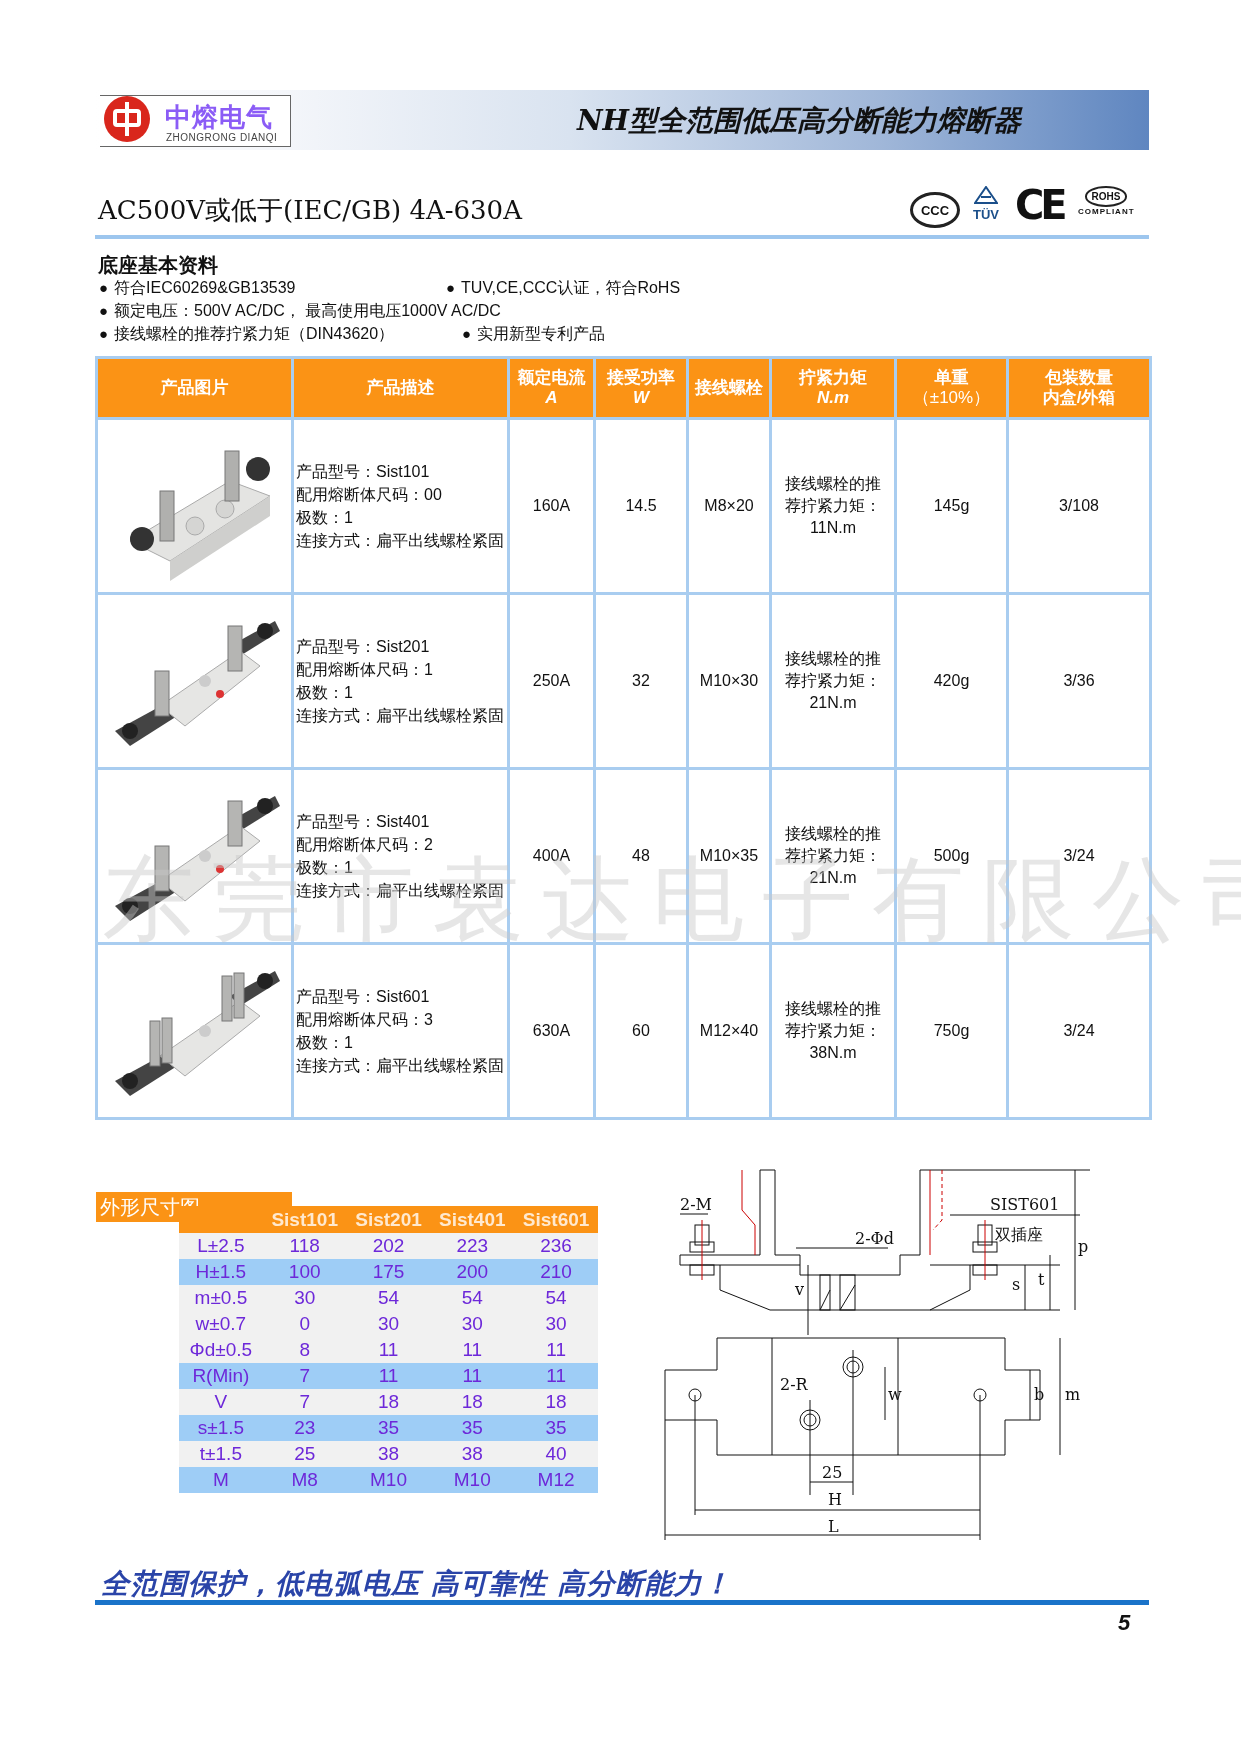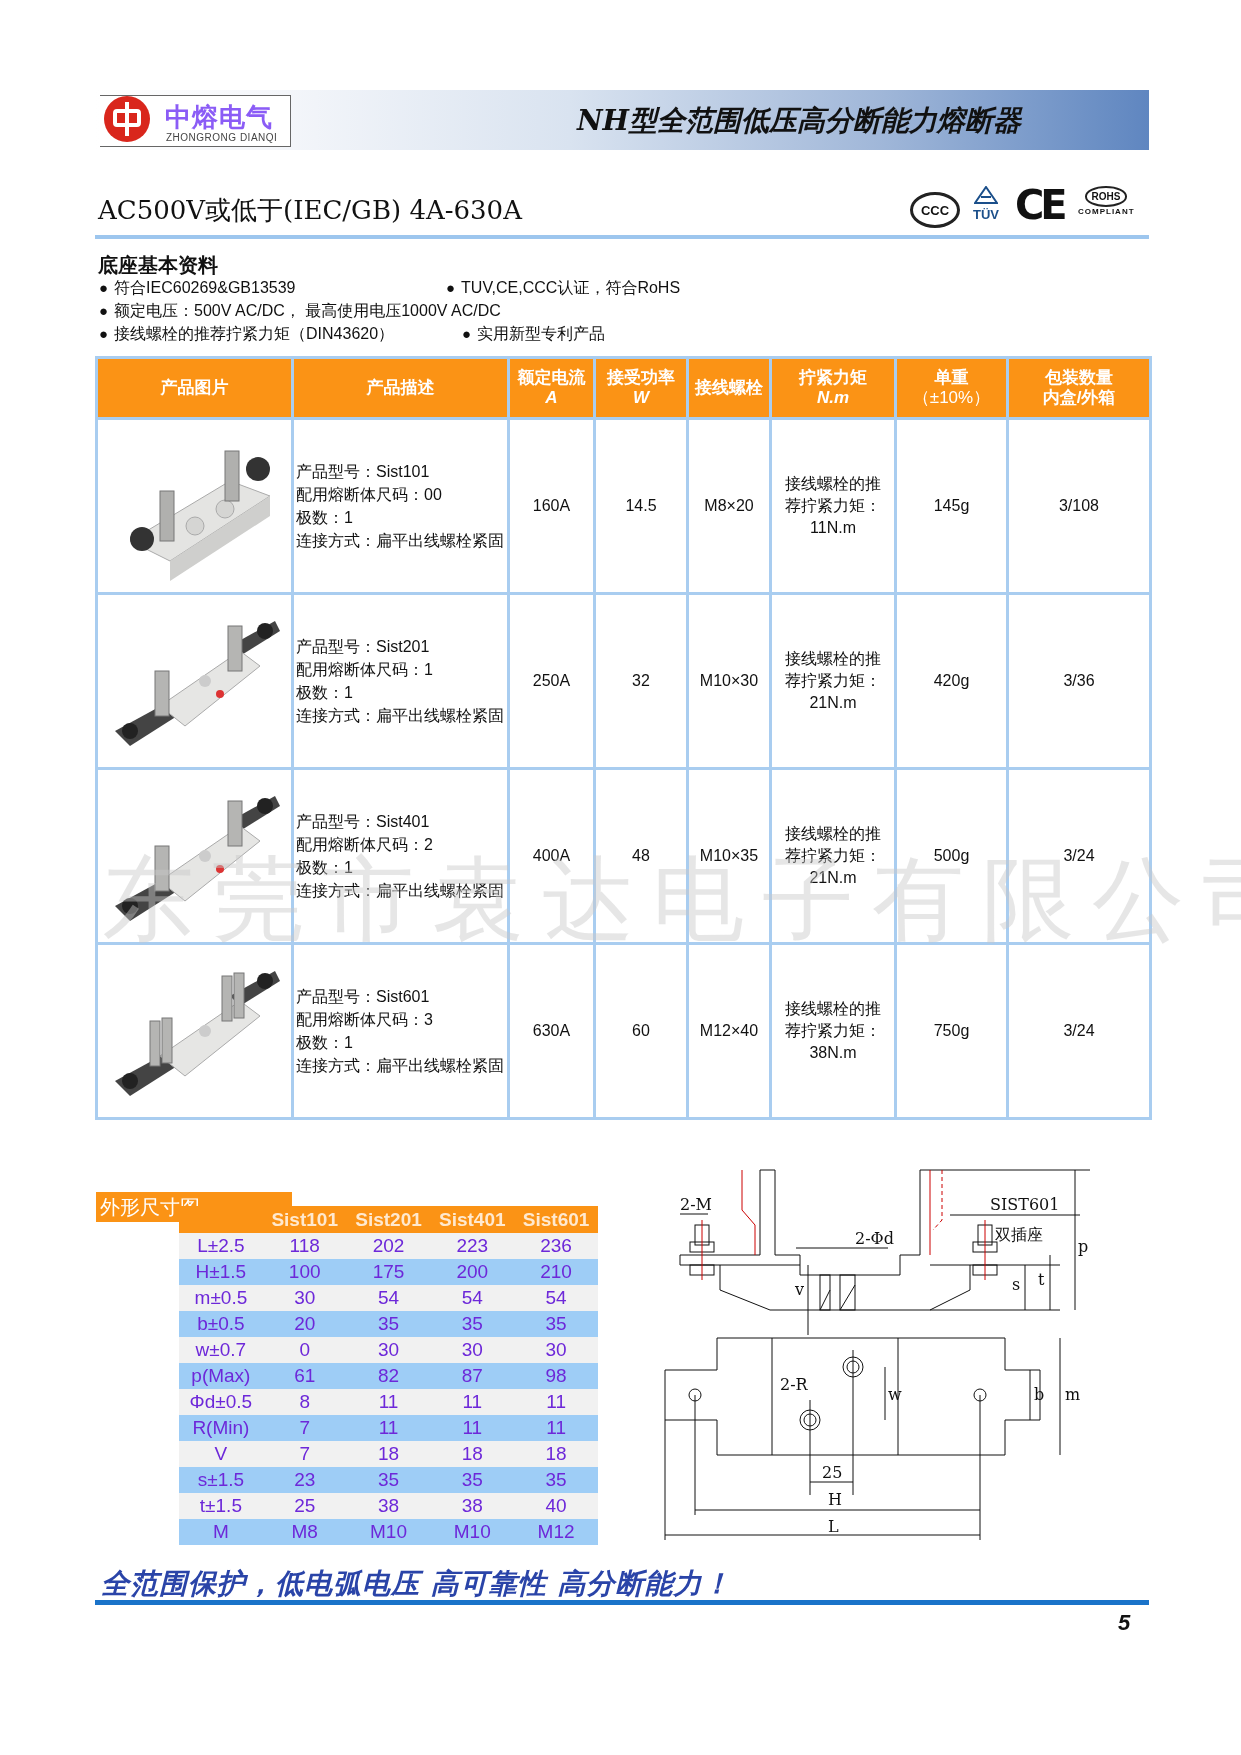--- a/index.html
+++ b/index.html
@@ -287,40 +287,26 @@
         <td>200</td>
         <td>210</td>
       </tr>
     <tr class="odd">
         <td>m±0.5</td>
         <td>30</td>
         <td>54</td>
         <td>54</td>
         <td>54</td>
       </tr>
-    <tr class="even">
-        <td>b±0.5</td>
-        <td>20</td>
-        <td>35</td>
-        <td>35</td>
-        <td>35</td>
-      </tr>
     <tr class="odd">
         <td>w±0.7</td>
         <td>0</td>
         <td>30</td>
         <td>30</td>
         <td>30</td>
-      </tr>
-    <tr class="even">
-        <td>p(Max)</td>
-        <td>61</td>
-        <td>82</td>
-        <td>87</td>
-        <td>98</td>
       </tr>
     <tr class="odd">
         <td>Φd±0.5</td>
         <td>8</td>
         <td>11</td>
         <td>11</td>
         <td>11</td>
       </tr>
     <tr class="even">
         <td>R(Min)</td>

